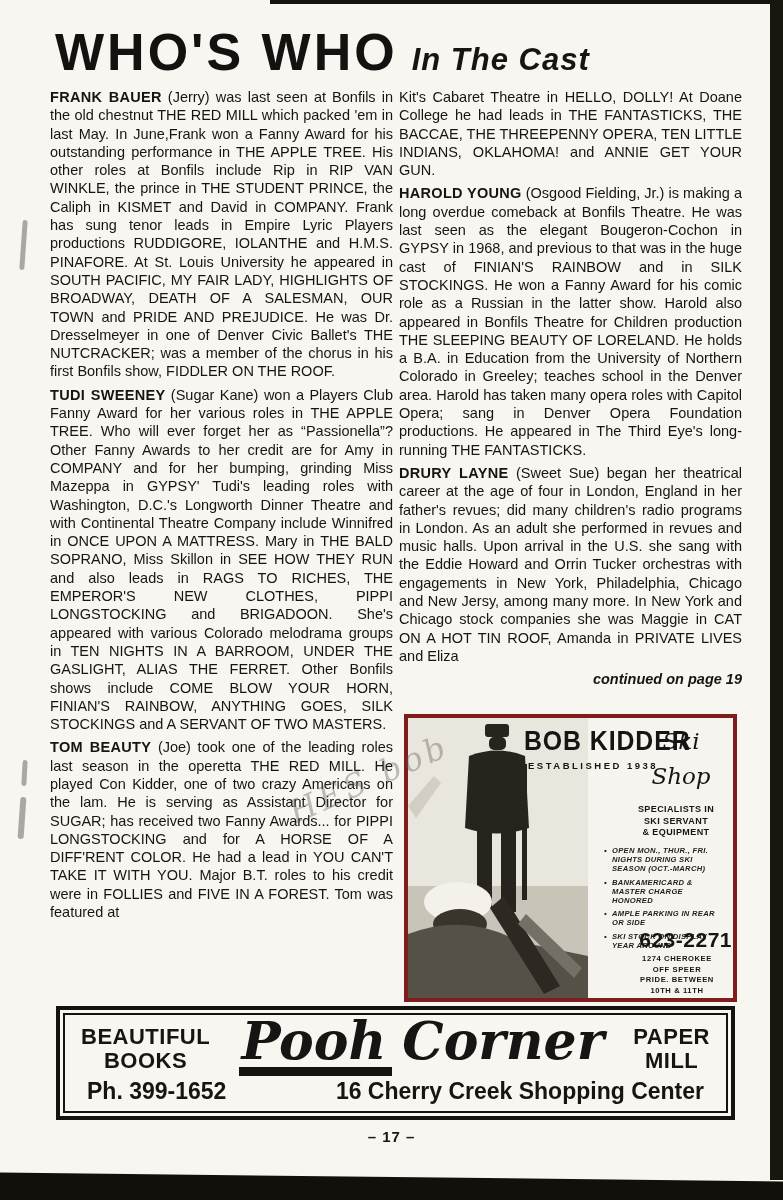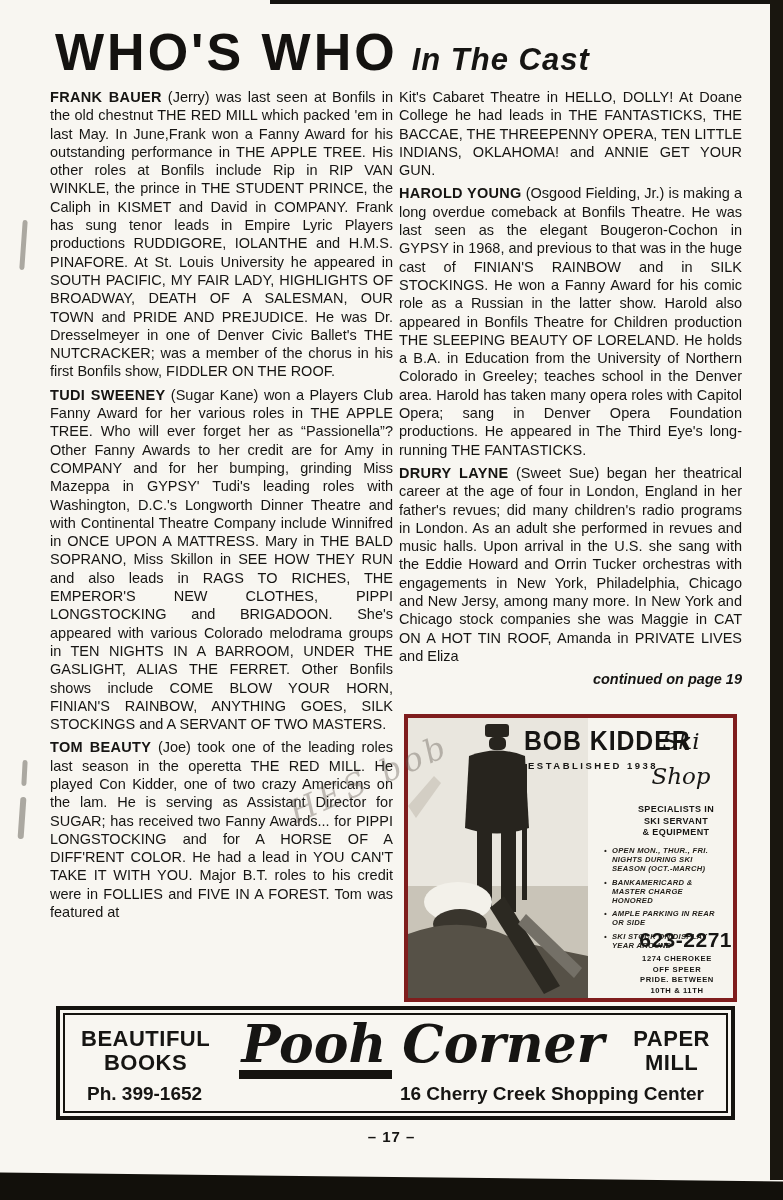--- a/index.html
+++ b/index.html
@@ -70,21 +70,21 @@
     display:flex; flex-direction:column; }
   .pooh-top { display:flex; align-items:center; justify-content:space-between; flex:1; }
   .pooh-side { font-size:22px; font-weight:bold; text-align:center; line-height:24px;
     letter-spacing:.5px; }
   .pooh-script { font-family:"DejaVu Serif", serif; font-style:italic; font-weight:bold;
     font-size:52px; line-height:52px; white-space:nowrap; margin-top:-6px; }
   .pooh-script .pooh-word { display:inline-block; border-bottom:9px solid #15130f;
     padding:0 6px 0 2px; }
   .pooh-script .corner-word { margin-left:10px; }
   .pooh-bottom { display:flex; justify-content:space-between; align-items:flex-end;
-    font-size:19px; font-weight:bold; padding:0 6px 4px 6px; }
+    font-size:23px; font-weight:bold; padding:0 6px 4px 6px; }
   
   .page-number { position:absolute; left:0; top:1128px; width:100%; text-align:center;
     font-size:15px; font-weight:bold; letter-spacing:1px; }
 </style>
 </head>
 <body>
 
 <div class="page">
 
   <div class="scan-top-line"></div>

